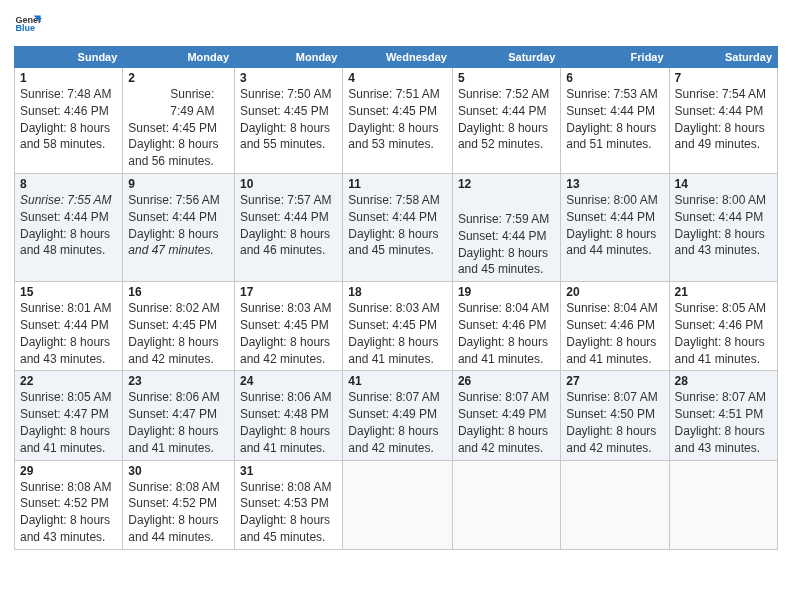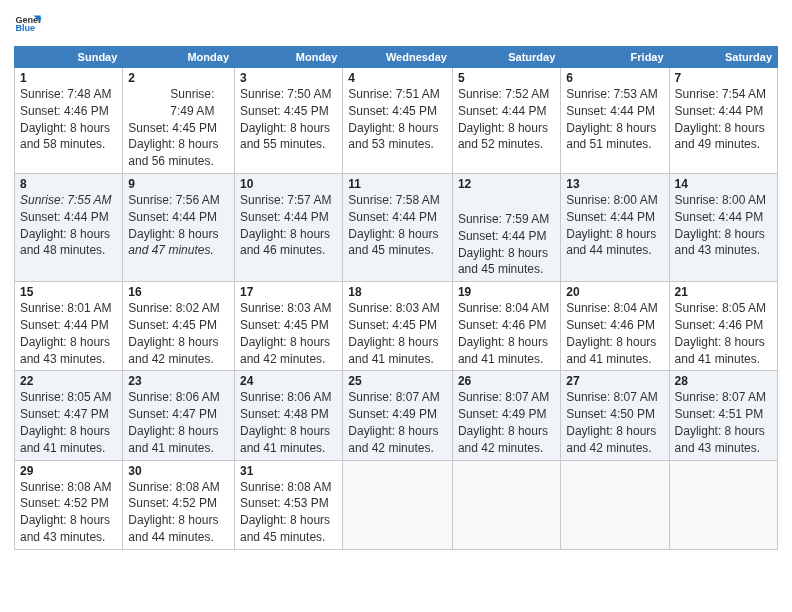--- a/index.html
+++ b/index.html
@@ -340,21 +340,21 @@
           <td>
             <span class="day-num">24</span>
             <div class="day-info">
               <span style="display: block;">Sunrise: 8:06 AM</span>
               <span style="display: block;">Sunset: 4:48 PM</span>
               <span style="display: block;">Daylight: 8 hours</span>
               <span style="display: block;">and 41 minutes.</span>
             </div>
           </td>
           <td>
-            <span class="day-num">25</span>
+            <span class="day-num">41</span>
             <div class="day-info">
               <span style="display: block;">Sunrise: 8:07 AM</span>
               <span style="display: block;">Sunset: 4:49 PM</span>
               <span style="display: block;">Daylight: 8 hours</span>
               <span style="display: block;">and 42 minutes.</span>
             </div>
           </td>
           <td>
             <span class="day-num">26</span>
             <div class="day-info">

